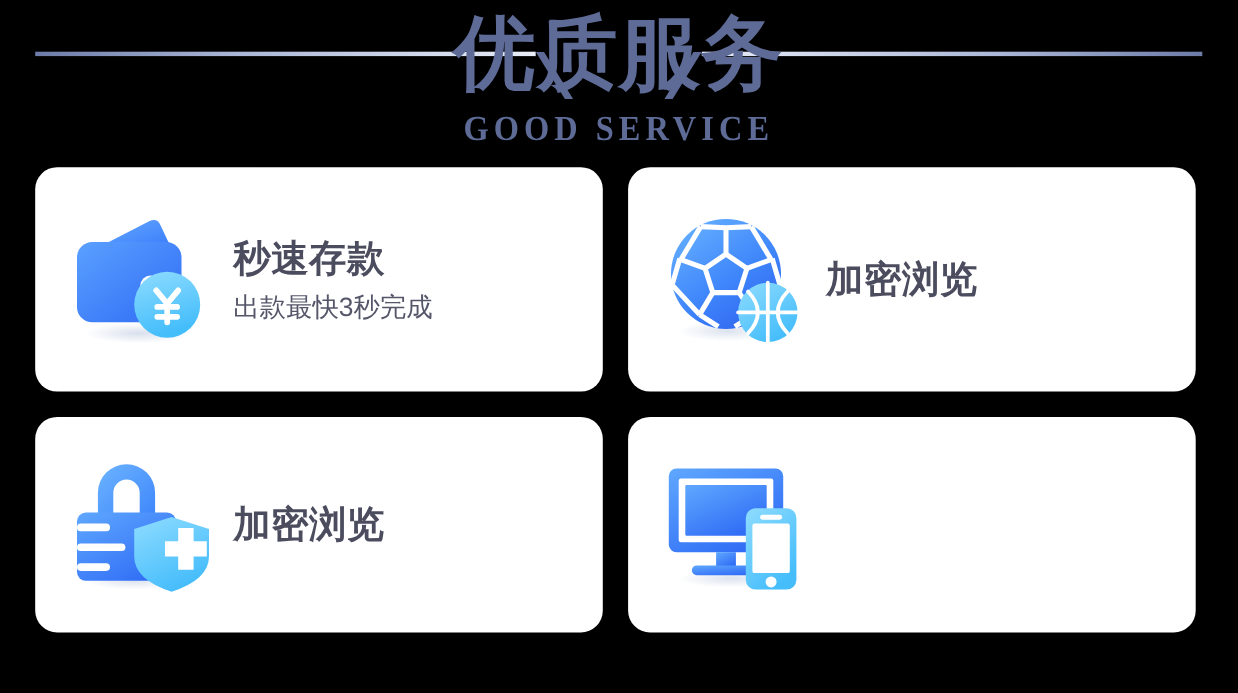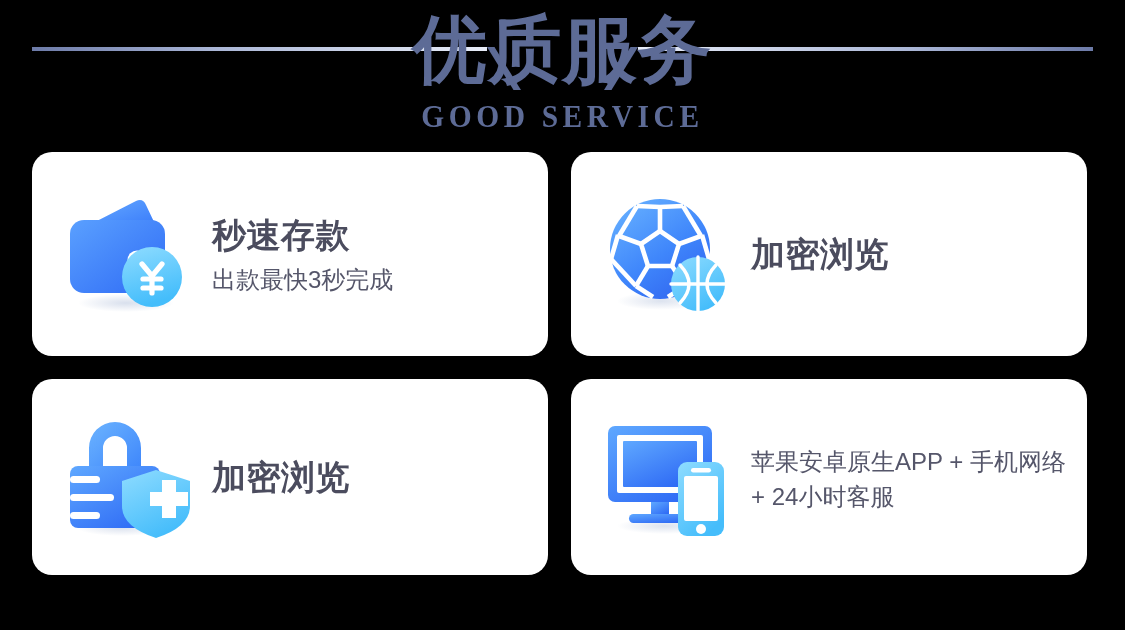--- a/index.html
+++ b/index.html
@@ -315,18 +315,17 @@
           <rect x="20" y="31" width="74" height="46" rx="1" fill="url(#mn)"></rect>
           <rect x="48" y="92" width="18" height="14" fill="url(#mn)"></rect>
           <rect x="26" y="104" width="62" height="9" rx="4.5" fill="url(#mn)"></rect>
           <rect x="75" y="52" width="46" height="74" rx="9" fill="url(#ph)"></rect>
           <rect x="81" y="66" width="34" height="45" rx="2" fill="#ffffff"></rect>
           <rect x="88" y="58" width="20" height="4.5" rx="2.2" fill="#ffffff"></rect>
           <circle cx="98" cy="119" r="5" fill="#ffffff"></circle>
         </svg>
       </div>
       <div class="card-text">
-        <div class="card-desc wide">苹果安卓原生APP + 手机网络 + 24小时客服</div>
       </div>
     </div>
 
   </div>
 </div>
 
 </body></html>

